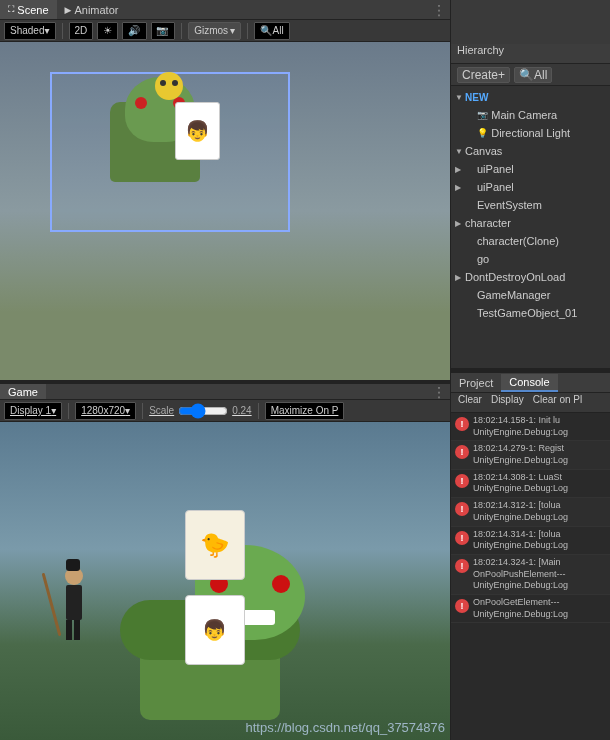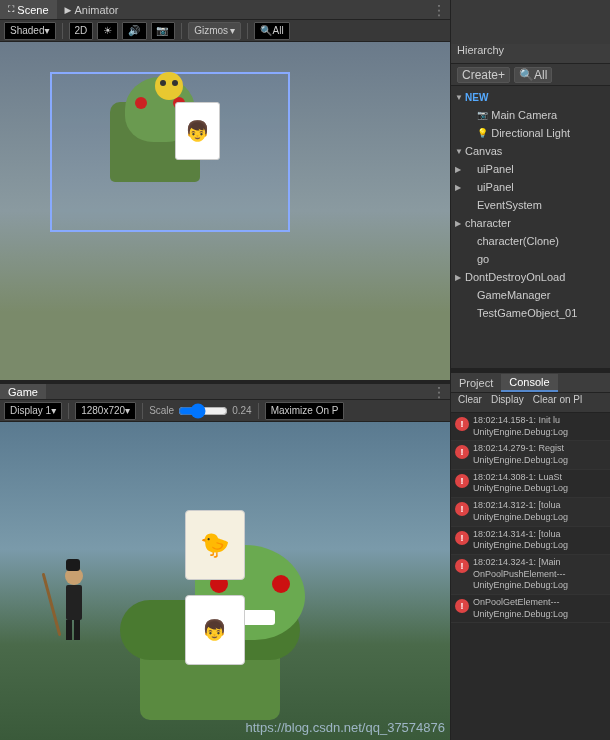--- a/index.html
+++ b/index.html
@@ -130,20 +130,21 @@
       align-items: center;
     }
     .game-toolbar {
       display: flex;
       background: #383838;
       border-bottom: 1px solid #222;
       height: 22px;
       align-items: center;
       padding: 0 4px;
       gap: 4px;
+      text-decoration: underline;
     }
     .game-view {
       flex: 1;
       background: #6a8a9a;
       position: relative;
       overflow: hidden;
     }
     .game-bg {
       width: 100%;
       height: 100%;

